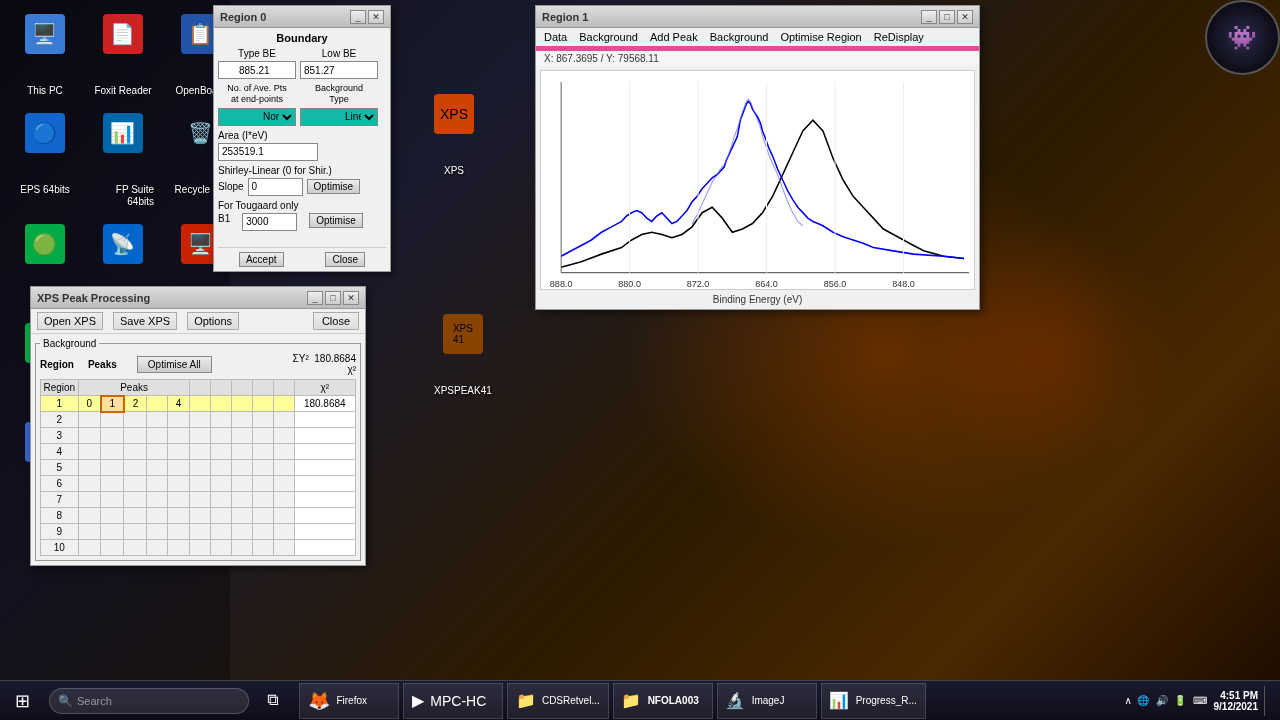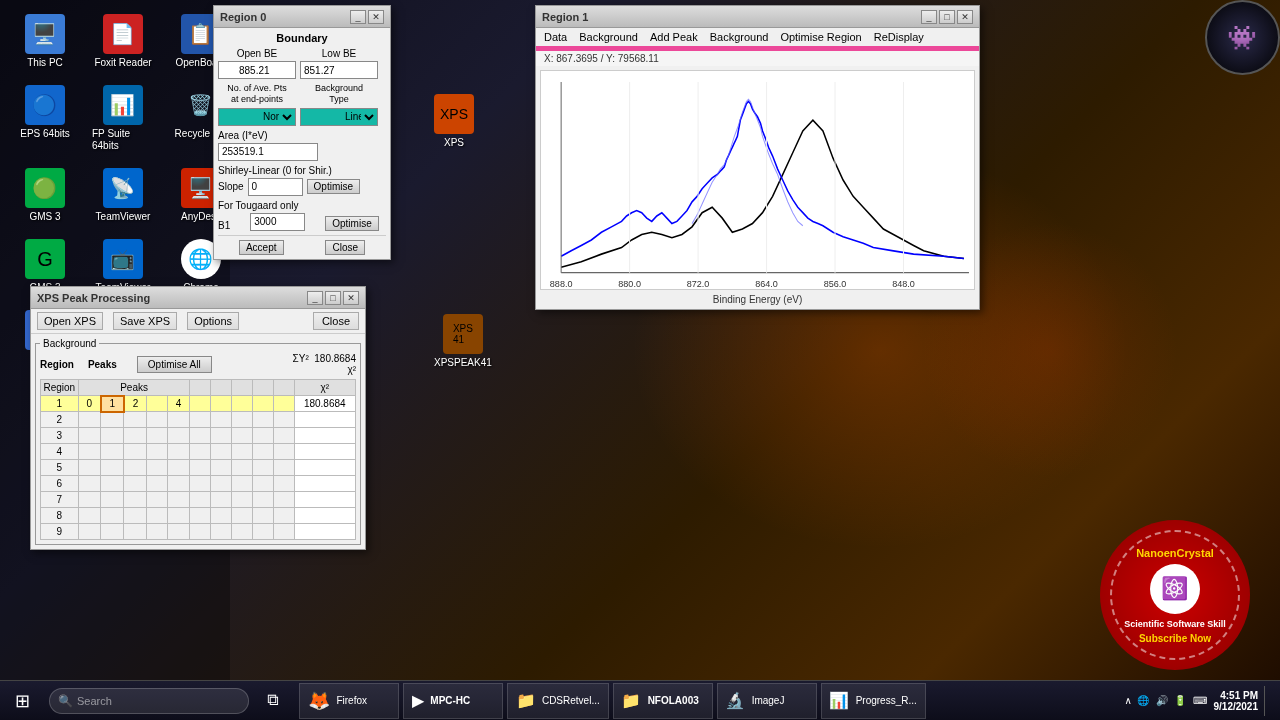--- a/index.html
+++ b/index.html
@@ -54,23 +54,24 @@
       display: flex;
       align-items: center;
       justify-content: center;
       font-size: 20px;
       margin-bottom: 3px;
     }
 
     .icon-label {
       color: white;
       font-size: 10px;
-      text-align: left;
+      text-align: right;
       text-shadow: 1px 1px 2px black;
       line-height: 1.2;
+      margin-top: 28px;
     }
 
     
     .window {
       position: absolute;
       background: #f0f0f0;
       border: 1px solid #999;
       box-shadow: 3px 3px 8px rgba(0,0,0,0.5);
     }
 
@@ -489,21 +490,21 @@
     <div class="window-titlebar">
       <span class="window-title">Region 0</span>
       <div class="window-controls">
         <div class="win-btn">_</div>
         <div class="win-btn">✕</div>
       </div>
     </div>
     <div class="window-content" style="padding:4px;background:#f0f0f0;">
       <div class="boundary-title">Boundary</div>
       <div style="display:flex;gap:4px;margin-bottom:2px;">
-        <div style="text-align:center;font-size:10px;width:78px;">Open BE</div>
+        <div style="text-align:center;font-size:10px;width:78px;">Type BE</div>
         <div style="text-align:center;font-size:10px;width:78px;">Low BE</div>
       </div>
       <div style="display:flex;gap:4px;margin-bottom:4px;">
         <input class="boundary-input" style="width: 78px; padding-left: 20px;" value="885.21">
         <input class="boundary-input" style="width: 78px;" value="851.27">
       </div>
       <div style="display:flex;gap:4px;margin-bottom:3px;">
         <div style="font-size:9px;width:78px;text-align:center;line-height:1.2;">No. of Ave. Pts<br>at end-points</div>
         <div style="font-size:9px;width:78px;text-align:center;line-height:1.2;">Background<br>Type</div>
       </div>
@@ -519,21 +520,21 @@
       <div style="display:flex;align-items:center;gap:4px;margin-bottom:4px;">
         <input class="boundary-input" style="width: 100px;" value="253519.1">
       </div>
       <div style="font-size:10px;margin-bottom:2px;">Shirley-Linear (0 for Shir.)</div>
       <div style="display:flex;align-items:center;gap:4px;margin-bottom:4px;">
         <span style="font-size:10px;">Slope</span>
         <input class="boundary-input" style="width: 55px;" value="0">
         <button class="btn-small">Optimise</button>
       </div>
       <div style="font-size:10px;margin-bottom:2px;">For Tougaard only</div>
-      <div style="display:flex;align-items:flex-end;gap:20px;margin-bottom:4px;">
+      <div style="display:flex;align-items:flex-start;gap:12px;margin-bottom:16px;">
         <span style="font-size:10px;">B1</span>
         <input class="boundary-input" style="width: 55px;" value="3000">
         <button class="btn-small">Optimise</button>
       </div>
       <div style="display:flex;justify-content:space-around;border-top:1px solid #ccc;padding-top:4px;">
         <button class="btn-small">Accept</button>
         <button class="btn-small">Close</button>
       </div>
     </div>
   </div>
@@ -704,20 +705,34 @@
                 <td></td>
                 <td></td>
                 <td></td>
                 <td></td>
                 <td></td>
                 <td></td>
                 <td></td>
                 <td></td>
                 <td style="background:white;"></td>
               </tr>
+            <tr>
+                <td>10</td>
+                <td></td>
+                <td></td>
+                <td></td>
+                <td></td>
+                <td></td>
+                <td></td>
+                <td></td>
+                <td></td>
+                <td></td>
+                <td></td>
+                <td style="background:white;"></td>
+              </tr>
           </tbody>
         </table>
       </fieldset>
     </div>
   </div>
 
   <div class="window region1-window" style="top:5px;left:535px;width:445px;">
     <div class="window-titlebar">
       <span class="window-title">Region 1</span>
       <div class="window-controls">
@@ -775,31 +790,20 @@
         <line x1="88" y1="10" x2="88" y2="185" stroke="#eee" stroke-width="1"></line>
         <line x1="156" y1="10" x2="156" y2="185" stroke="#eee" stroke-width="1"></line>
         <line x1="224" y1="10" x2="224" y2="185" stroke="#eee" stroke-width="1"></line>
         <line x1="292" y1="10" x2="292" y2="185" stroke="#eee" stroke-width="1"></line>
         <line x1="360" y1="10" x2="360" y2="185" stroke="#eee" stroke-width="1"></line>
       </svg>
     </div>
     <div class="plot-xlabel">Binding Energy (eV)</div>
   </div>
 
-  <div class="watermark">
-    <div class="watermark-inner"></div>
-    <div style="position:relative;z-index:1;text-align:center;padding:10px;">
-      <div style="font-size:11px;font-weight:bold;color:#ffd700;">NanoenCrystal</div>
-      <div style="width:50px;height:50px;border-radius:50%;background:#fff;margin:5px auto;display:flex;align-items:center;justify-content:center;">
-        <div style="font-size:22px;">⚛️</div>
-      </div>
-      <div style="font-size:9px;color:#fff;">Scientific Software Skill</div>
-      <div style="font-size:10px;font-weight:bold;color:#ffd700;margin-top:4px;">Subscribe Now</div>
-    </div>
-  </div>
 
   <div style="position:absolute;top:0;right:0;width:75px;height:75px;">
     <div style="width:75px;height:75px;border-radius:50%;background:radial-gradient(circle,#2a2a4a,#000);border:2px solid #555;overflow:hidden;display:flex;align-items:center;justify-content:center;color:white;font-size:24px;">👾</div>
   </div>
 
   <div class="taskbar">
     <div class="start-btn">⊞</div>
 
     <div class="taskbar-search">
       <span style="margin-right:4px;font-size:12px;">🔍</span>
@@ -808,21 +812,21 @@
 
     <div class="taskbar-icon" style="font-size:16px;">⧉</div>
 
     <div class="taskbar-items">
       <div class="taskbar-app">
         <span style="font-size:18px;">🦊</span>
         <span style="font-size:10px;color:white;">Firefox</span>
       </div>
       <div class="taskbar-app">
         <span style="font-size:16px;">▶</span>
-        <span style="font-size:10px;color:white;font-weight:bold;">MPC-HC</span>
+        <span style="font-size:14px;color:white;">MPC-HC</span>
       </div>
       <div class="taskbar-app">
         <span style="font-size:16px;">📁</span>
         <span style="font-size:10px;color:white;">CDSRetvel...</span>
       </div>
       <div class="taskbar-app">
         <span style="font-size:16px;">📁</span>
         <span style="font-size:10px;color:white;font-weight:bold;">NFOLA003</span>
       </div>
       <div class="taskbar-app">

